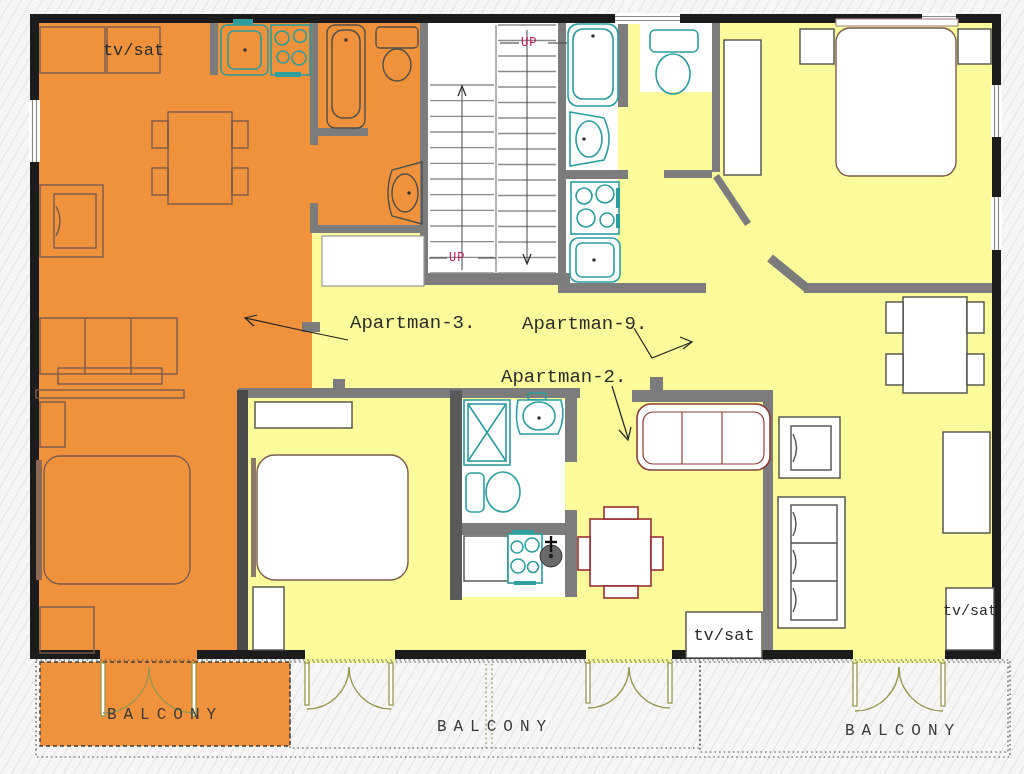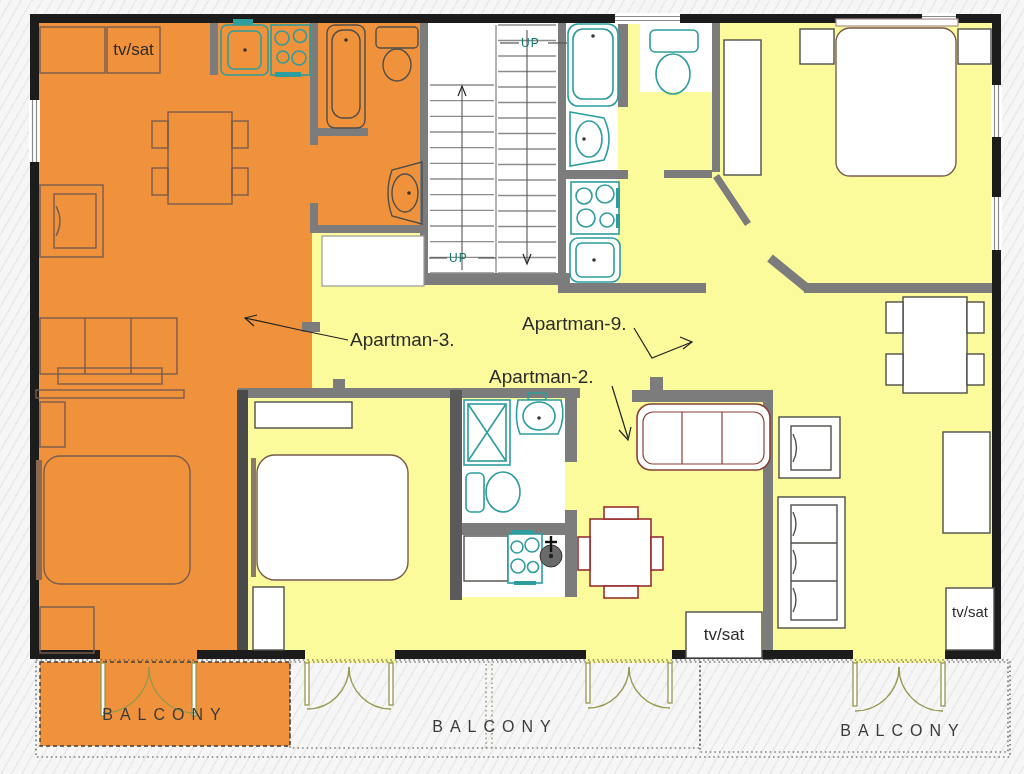--- a/index.html
+++ b/index.html
@@ -3,27 +3,27 @@
 <meta charset="utf-8">
 <style>
   html,body{margin:0;padding:0;}
   body{
     width:1024px;height:774px;overflow:hidden;
     font-family:"Liberation Sans", sans-serif;
     background:
       repeating-linear-gradient(120deg, rgba(0,0,0,0.05) 0 1.5px, rgba(0,0,0,0) 1.5px 9px),
       #f6f6f6;
   }
-  #plan{position:relative;width:944px;height:774px;}
+  #plan{position:relative;width:944px;height:774px;font-family:Liberation Mono, monospace;}
   #plan svg{position:absolute;left:0;top:0;}
   .lbl{position:absolute;color:#2b2b2b;white-space:nowrap;z-index:5;}
   .lbl-apart{font-size:19px;}
   .lbl-balcony{font-size:16px;letter-spacing:7px;color:#3a3a3a;text-align:center;}
   .lbl-tvsat{display:flex;align-items:center;justify-content:center;font-size:17px;}
-  .lbl-up{font-size:12px;letter-spacing:1px;color:#0f766e;text-align:center;}
+  .lbl-up{font-size:12px;letter-spacing:1px;color:#be185d;text-align:center;}
   
   .f-orange{fill:var(--apartment3-fill,#F0923B);}
   .f-yellow{fill:var(--shared-fill,#FBFB9B);}
   .f-extwall{fill:var(--exterior-wall,#1C1C1C);}
   .f-intwall{fill:var(--interior-wall,#7C7C7C);}
   .s-teal{stroke:var(--fixture-teal,#2D9D9D);fill:none;stroke-width:1.6;}
   .s-teal-f{stroke:var(--fixture-teal,#2D9D9D);fill:#ffffff;stroke-width:1.6;}
   .t-fill{fill:var(--fixture-teal,#2D9D9D);}
   .s-dark{stroke:#4f4f4a;fill:none;stroke-width:1.4;}
   .s-dark-f{stroke:#4f4f4a;fill:#ffffff;stroke-width:1.4;}
@@ -410,23 +410,23 @@
       <polyline points="680,337 692,342 683,349" class="arrow"></polyline>
     </g>
     <g>
       <polyline points="612,386 628,438" class="arrow"></polyline>
       <polyline points="619,430 628,440 631,427" class="arrow"></polyline>
     </g>
   </g>
 </svg>
 
 <div class="lbl lbl-tvsat" style="left:107px;top:27px;width:53px;height:46px;">tv/sat</div>
-<div class="lbl lbl-apart" style="left:350px;top:329px;">Apartman-3.</div>
+<div class="lbl lbl-apart" style="left:350px;top:312px;">Apartman-3.</div>
 <div class="lbl lbl-apart" style="left:522px;top:313px;">Apartman-9.</div>
-<div class="lbl lbl-apart" style="left:489px;top:366px;">Apartman-2.</div>
+<div class="lbl lbl-apart" style="left:501px;top:366px;">Apartman-2.</div>
 <div class="lbl lbl-up" style="left:521px;top:36px;">UP</div>
 <div class="lbl lbl-up" style="left:449px;top:251px;">UP</div>
 <div class="lbl lbl-balcony" style="left:60px;top:706px;width:210px;">BALCONY</div>
 <div class="lbl lbl-balcony" style="left:400px;top:718px;width:190px;">BALCONY</div>
 <div class="lbl lbl-balcony" style="left:808px;top:722px;width:190px;">BALCONY</div>
 <div class="lbl lbl-tvsat" style="left:686px;top:612px;width:76px;height:46px;">tv/sat</div>
 <div class="lbl lbl-tvsat" style="left:946px;top:588px;width:48px;height:46px;font-size:15px;">tv/sat</div>
 </div>
 
 </body></html>

